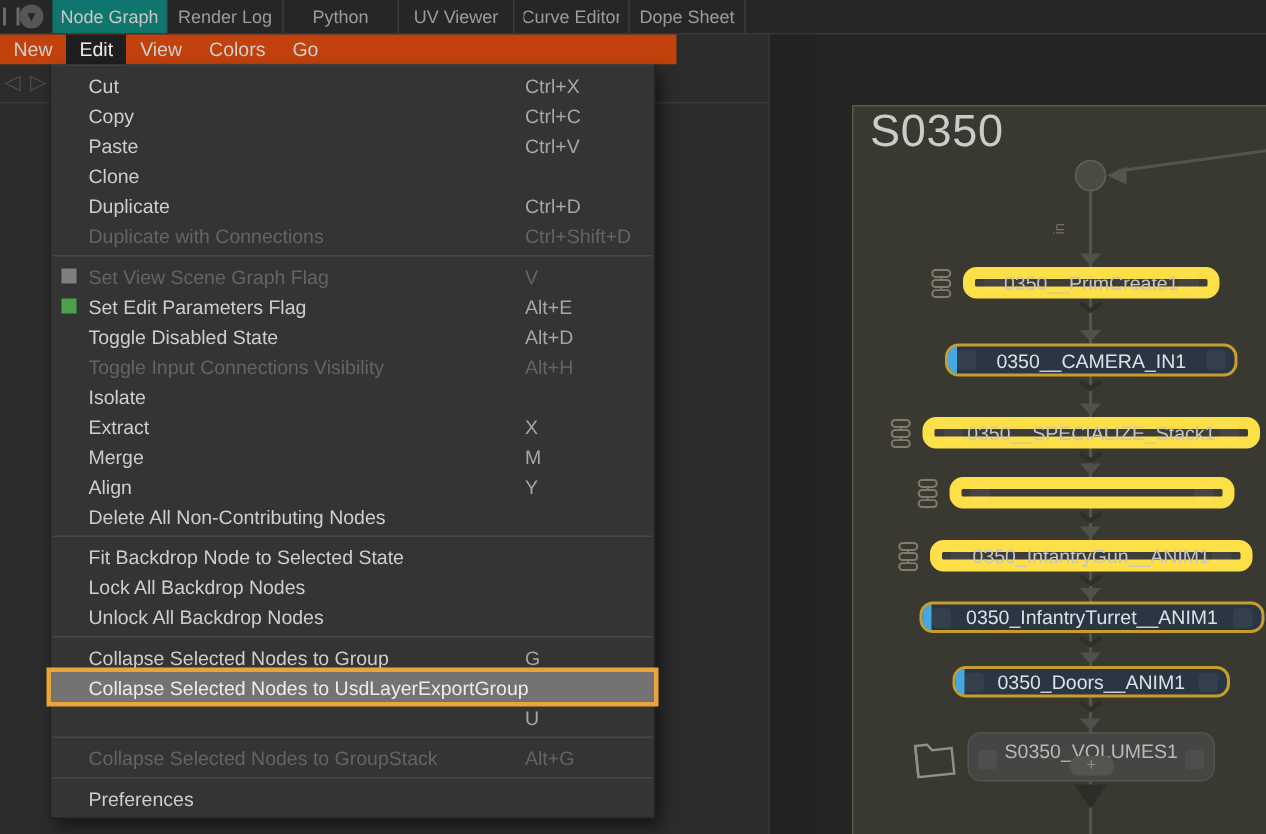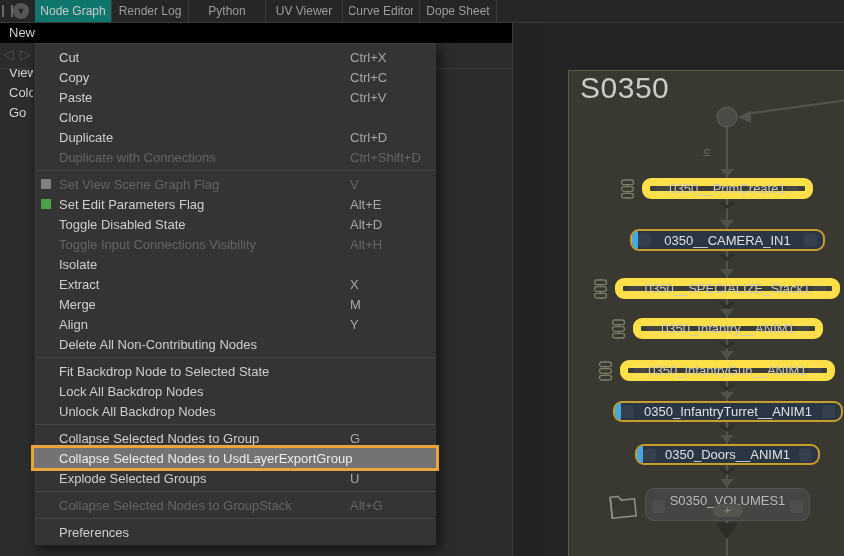--- a/index.html
+++ b/index.html
@@ -18,21 +18,21 @@
         background:#565656;display:flex;align-items:center;justify-content:center;
         color:#242424;font-size:9px;line-height:16px;}
   .tabs{position:absolute;left:35px;top:0;height:22px;display:flex;}
   .tab{height:22px;line-height:22px;padding:0 6px;border-right:1px solid #3c3c3c;
        font-size:12px;color:#9c9c9a;}
   .tab.active{background:#0f766e;color:#c9c9c7;}
   .tab-label{display:flex;justify-content:center;width:64px;overflow:hidden;}
   .tab-label>span{white-space:nowrap;flex-shrink:0;}
 
   
-  .menubar{position:absolute;left:0;top:23px;width:512px;height:20px;background:#000000;display:flex;flex-direction:column;}
+  .menubar{position:absolute;left:0;top:23px;width:451px;height:20px;background:#c2410c;display:flex;}
   .mb-item{padding:0 9px;line-height:20px;font-size:13px;color:#d2d2d2;white-space:nowrap;}
   .mb-item.active{background:#1f1f1f;color:#ededed;}
 
   
   .toolbar-row{position:absolute;left:0;top:43px;width:512px;height:25px;background:#2c2c2c;
                border-bottom:1px solid #3a3a3a;}
   .nav-arrow{position:absolute;top:3px;font-size:14px;color:#4f4f4f;}
   .nav-back{left:3px;} .nav-fwd{left:20px;}
 
   
@@ -213,21 +213,20 @@
       <div class="msep"></div>
       <div class="mrow">
         <span class="mlabel">Collapse Selected Nodes to Group</span>
         <span class="mshortcut">G</span>
       </div>
       <div class="mrow highlight">
         <span class="mlabel">Collapse Selected Nodes to UsdLayerExportGroup</span>
         <span class="mshortcut"></span>
       </div>
       <div class="mrow">
-        <span class="mlabel">Explode Selected Groups</span>
         <span class="mshortcut">U</span>
       </div>
       <div class="msep"></div>
       <div class="mrow disabled">
         <span class="mlabel">Collapse Selected Nodes to GroupStack</span>
         <span class="mshortcut">Alt+G</span>
       </div>
       <div class="msep"></div>
       <div class="mrow">
         <span class="mlabel">Preferences</span>
@@ -302,21 +301,20 @@
         </div>
         <div class="node-icon" style="left: 41px; top: 247.5px;"><svg width="17" height="20" viewBox="0 0 17 20" fill="none" stroke="#7e7c6a" stroke-width="1.3">
             <line x1="8.5" y1="0" x2="8.5" y2="20"></line>
             <rect x="2.5" y="1" width="12" height="4.6" rx="2.2" fill="#3a3931"></rect>
             <rect x="2.5" y="7.7" width="12" height="4.6" rx="2.2" fill="#3a3931"></rect>
             <rect x="2.5" y="14.4" width="12" height="4.6" rx="2.2" fill="#3a3931"></rect>
           </svg></div>
         <div class="gnode outlined" style="left: 64px; top: 247px; width: 190px; height: 21px;">
           <span class="cap l"></span>
           <span class="cap r"></span>
-          <span class="glabel">0350_Infantry__ANIM1</span>
         </div>
         <div class="node-icon" style="left: 28px; top: 289.5px;"><svg width="17" height="20" viewBox="0 0 17 20" fill="none" stroke="#7e7c6a" stroke-width="1.3">
             <line x1="8.5" y1="0" x2="8.5" y2="20"></line>
             <rect x="2.5" y="1" width="12" height="4.6" rx="2.2" fill="#3a3931"></rect>
             <rect x="2.5" y="7.7" width="12" height="4.6" rx="2.2" fill="#3a3931"></rect>
             <rect x="2.5" y="14.4" width="12" height="4.6" rx="2.2" fill="#3a3931"></rect>
           </svg></div>
         <div class="gnode outlined" style="left: 51px; top: 289px; width: 215px; height: 21px;">
           <span class="cap l"></span>
           <span class="cap r"></span>

